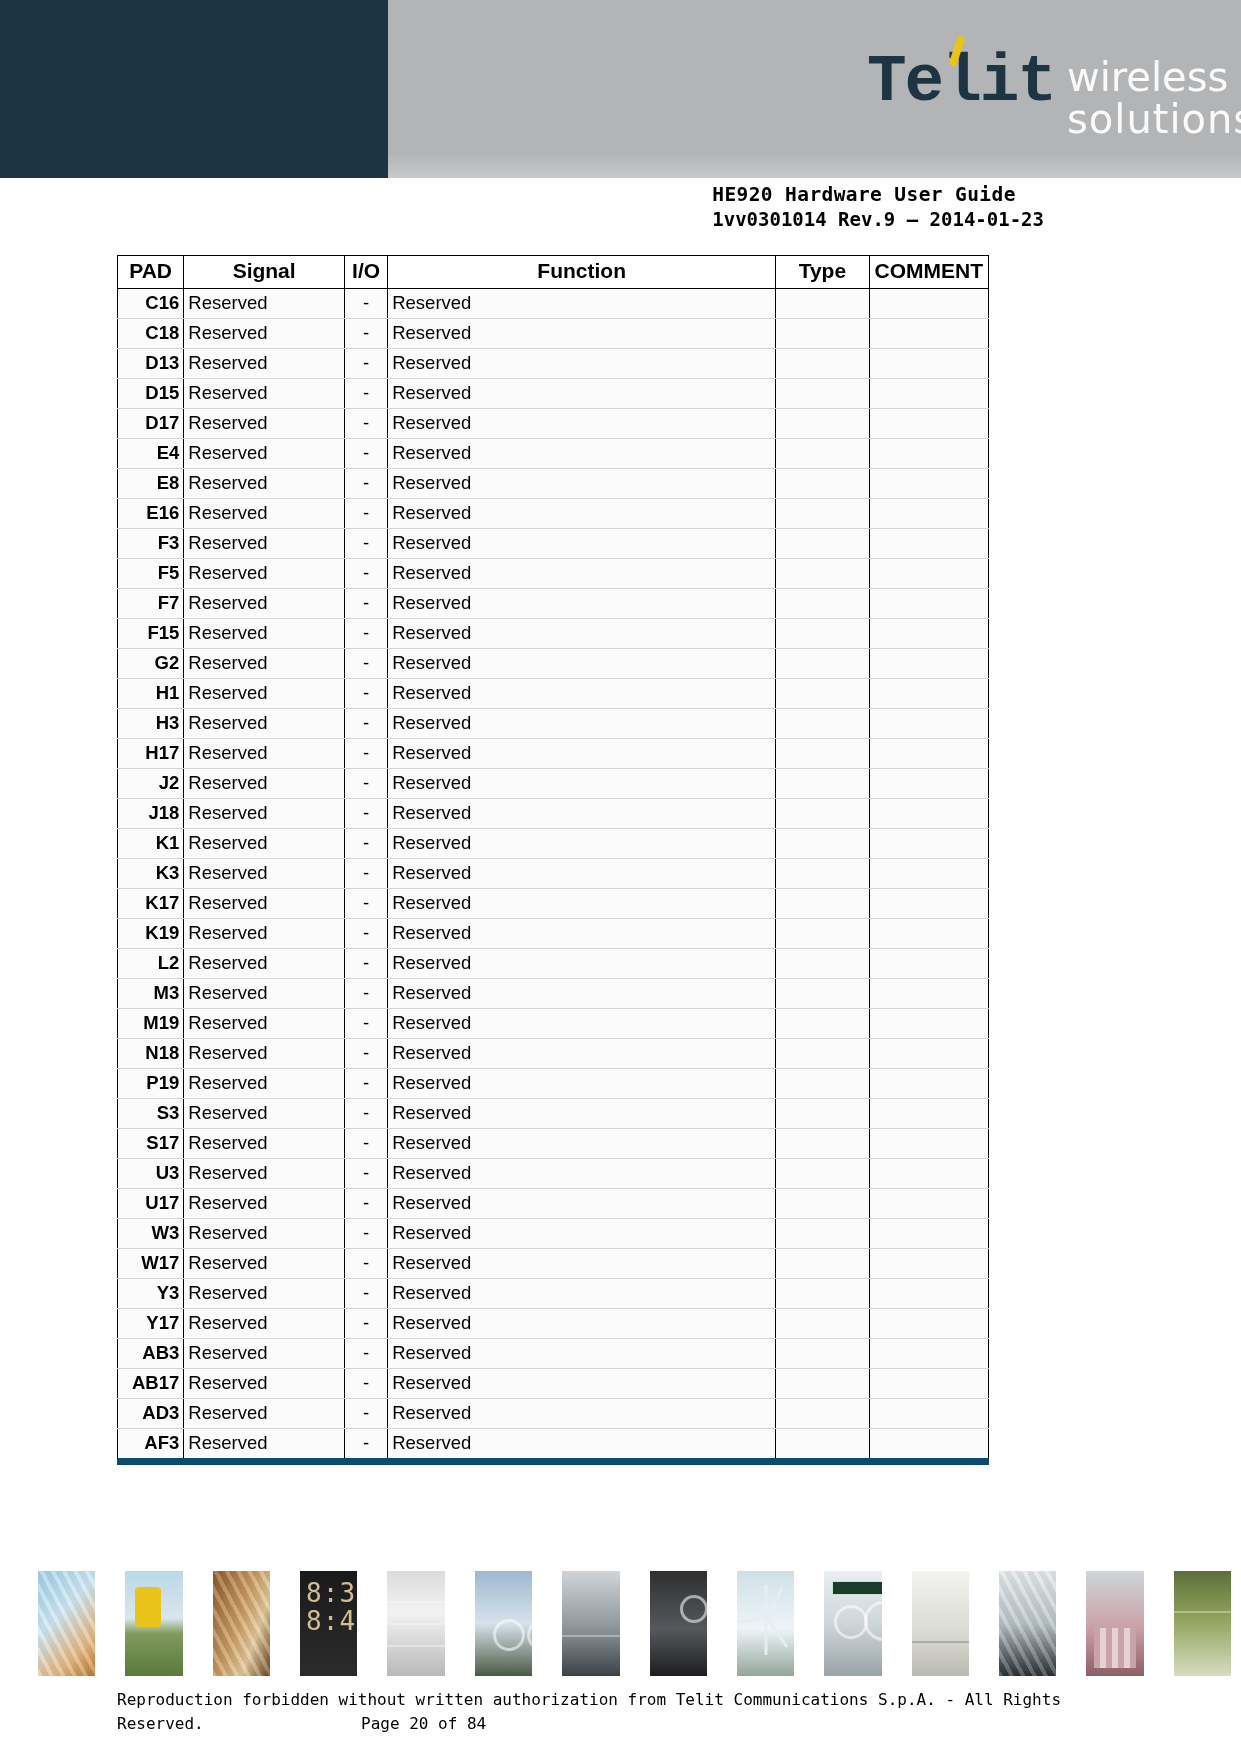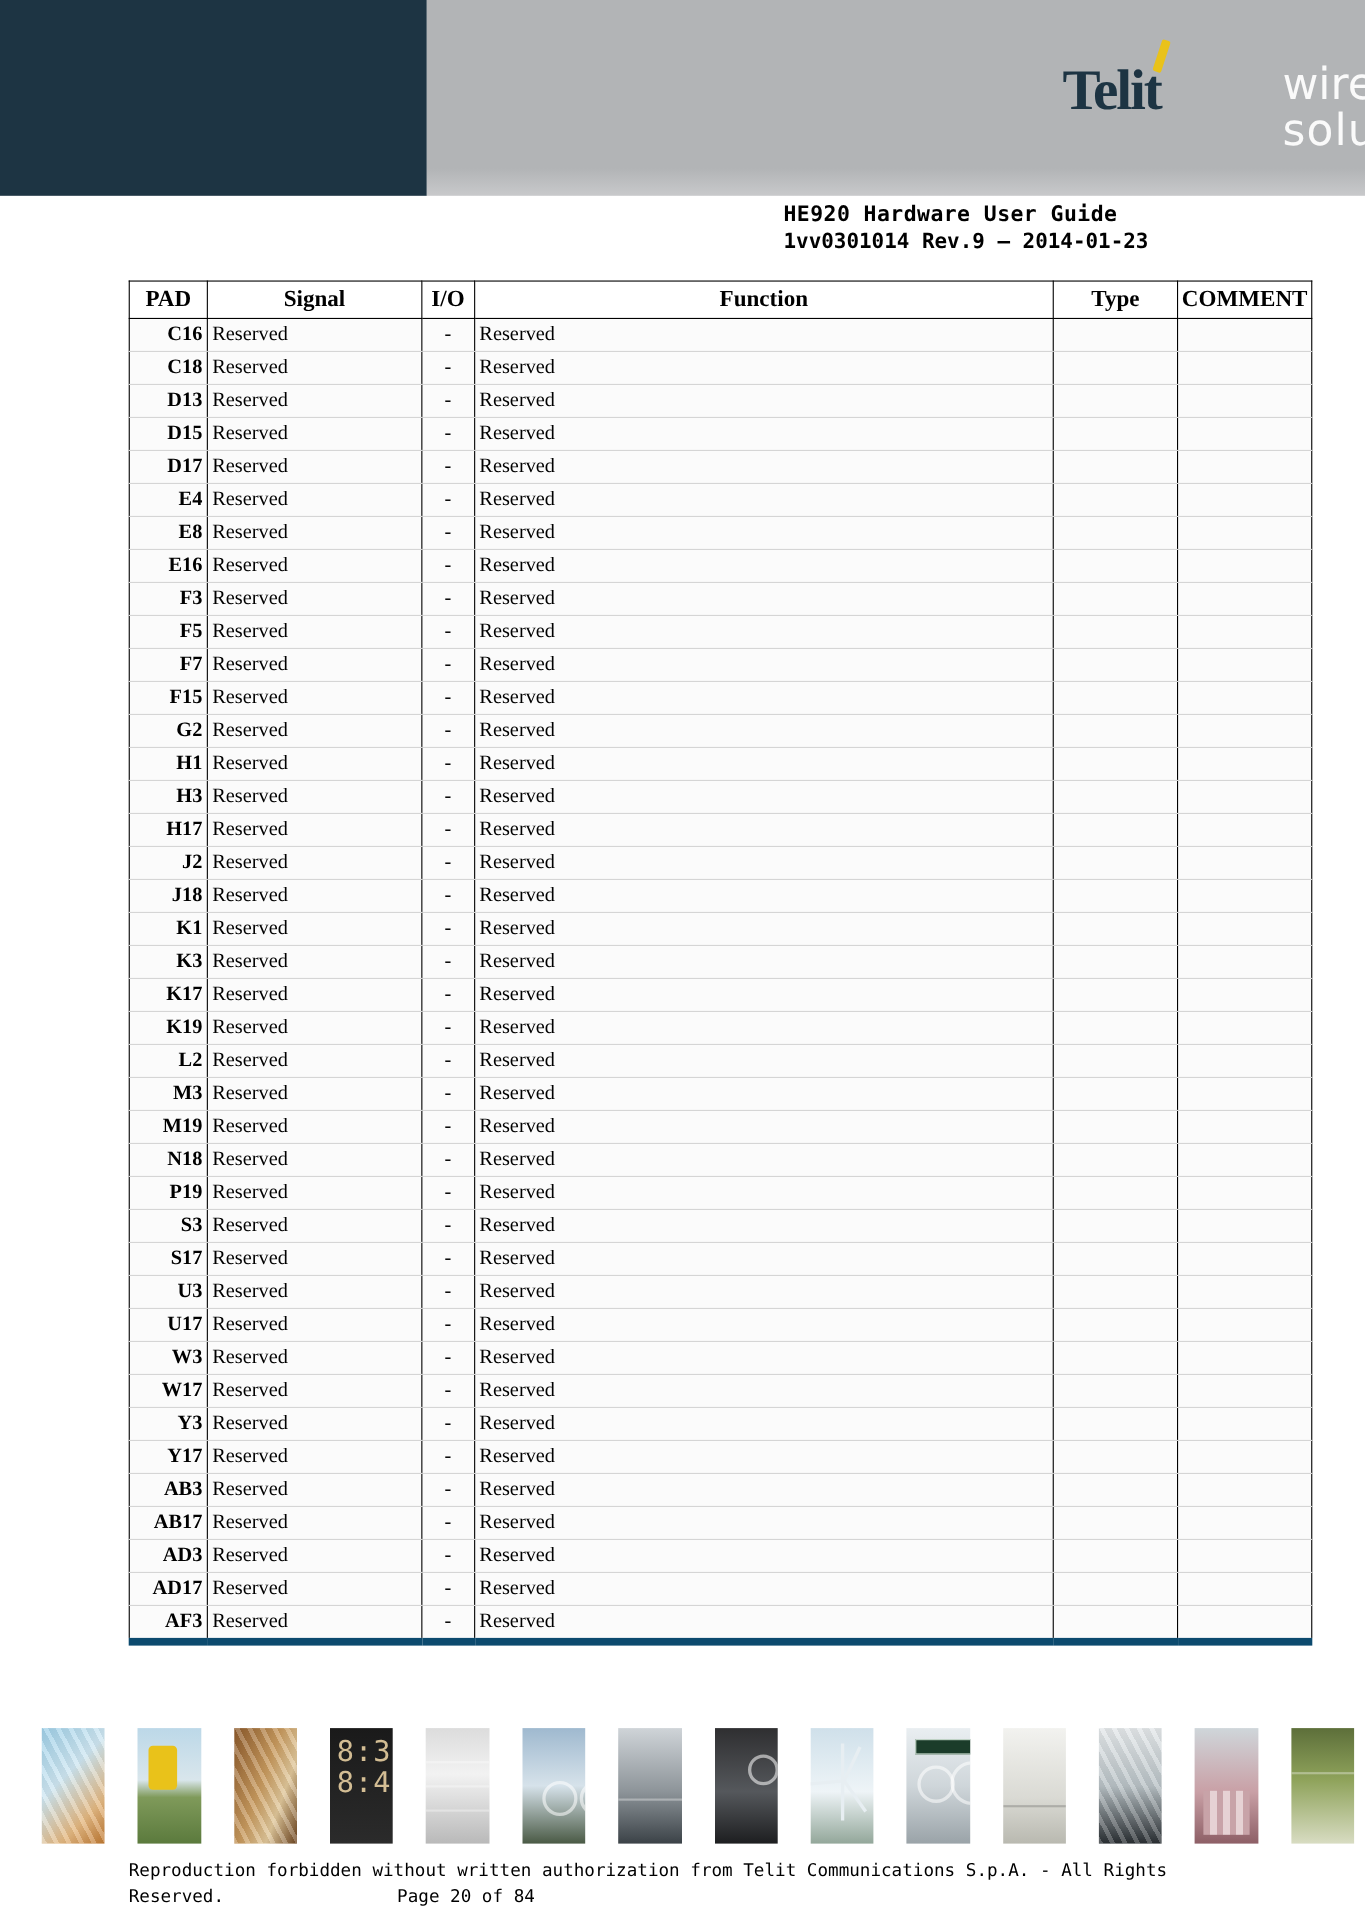--- a/index.html
+++ b/index.html
@@ -33,23 +33,23 @@
     width: 853px; height: 178px;
     background: linear-gradient(to bottom, #b2b4b6 0%, #b2b4b6 86%, #c8c9cb 100%);
   }
   .logo-wrap {
     position: absolute;
     right: 186px;
     top: 50px;
     text-align: left;
   }
   .logo-telit {
-    font-family: Liberation Serif, serif;
+    font-family: Liberation Mono, monospace;
     font-weight: bold;
-    font-size: 52px;
+    font-size: 66px;
     color: #1d3443;
     letter-spacing: -2px;
     line-height: 66px;
   }
   .logo-tick {
     position: absolute;
     left: 86px;
     top: -14px;
     width: 8px;
     height: 30px;
@@ -87,23 +87,23 @@
     font-weight: bold;
     font-size: 19px;
     letter-spacing: 0px;
   }
 
   
   .pin-table {
     position: absolute;
     left: 117px;
     top: 255px;
-    width: 1076px;
+    width: 872px;
     border-collapse: collapse;
-    font-family: Liberation Serif, serif;
+    font-family: Liberation Sans, sans-serif;
   }
   .pin-table col.c-pad    { width: 71px; }
   .pin-table col.c-signal { width: 195px; }
   .pin-table col.c-io     { width: 48px; }
   .pin-table col.c-func   { width: 527px; }
   .pin-table col.c-type   { width: 113px; }
   .pin-table col.c-comm   { width: 122px; }
 
   .pin-table th {
     border: 1px solid #000;
@@ -592,28 +592,20 @@
       </tr>
       <tr>
         <td class="td-pad">AD3</td>
         <td class="td-signal">Reserved</td>
         <td class="td-io">-</td>
         <td class="td-func">Reserved</td>
         <td class="td-type"></td>
         <td class="td-comment"></td>
       </tr>
       <tr>
-        <td class="td-pad">AD17</td>
-        <td class="td-signal">Reserved</td>
-        <td class="td-io">-</td>
-        <td class="td-func">Reserved</td>
-        <td class="td-type"></td>
-        <td class="td-comment"></td>
-      </tr>
-      <tr>
         <td class="td-pad">AF3</td>
         <td class="td-signal">Reserved</td>
         <td class="td-io">-</td>
         <td class="td-func">Reserved</td>
         <td class="td-type"></td>
         <td class="td-comment"></td>
       </tr>
     </tbody>
 </table>
 

